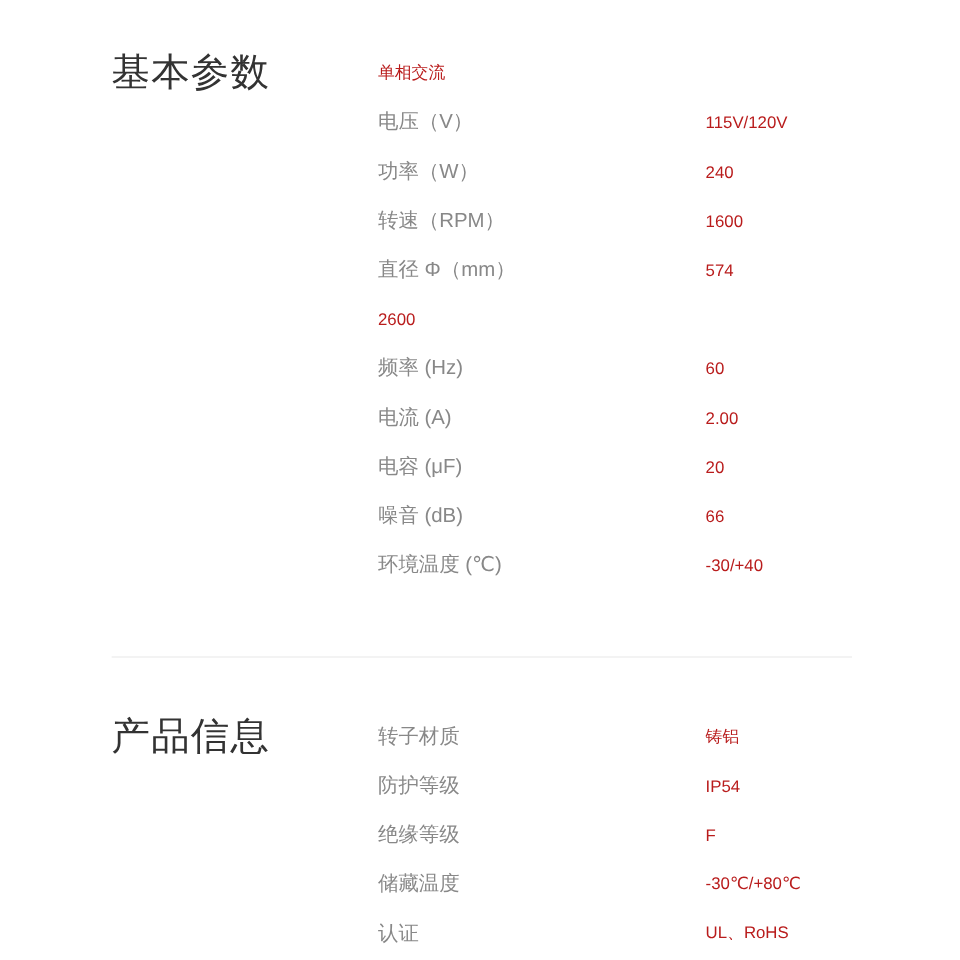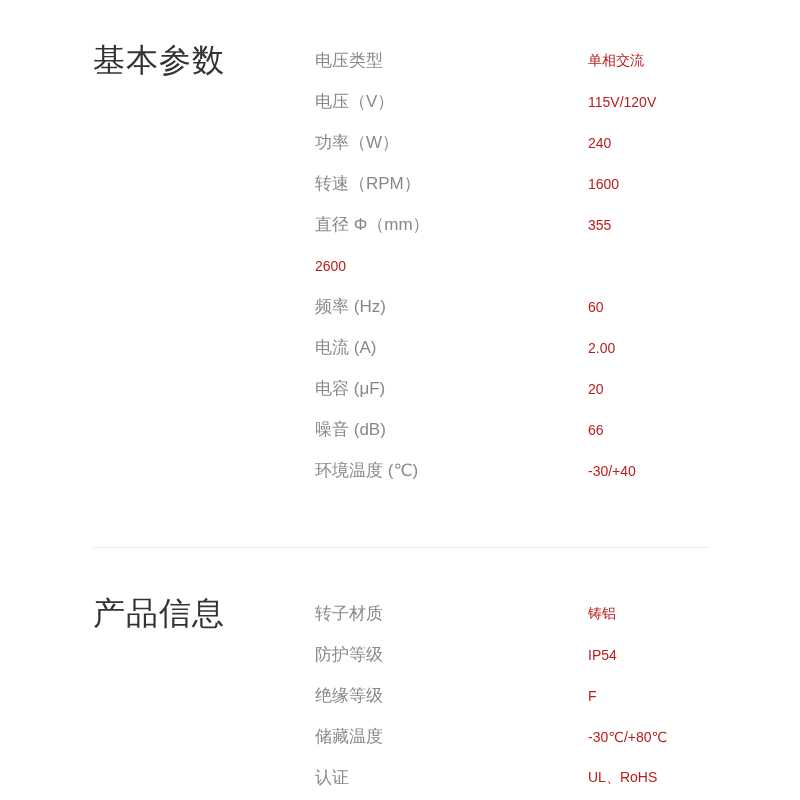--- a/index.html
+++ b/index.html
@@ -55,38 +55,37 @@
 </style>
 </head>
 <body>
 
 <div class="page">
 
   <div class="spec-section">
     <div class="section-title">基本参数</div>
     <div class="spec-rows">
       <div class="spec-row">
-        <div class="spec-label">电压类型</div>
         <div class="spec-value">单相交流</div>
       </div>
       <div class="spec-row">
         <div class="spec-label">电压（V）</div>
         <div class="spec-value">115V/120V</div>
       </div>
       <div class="spec-row">
         <div class="spec-label">功率（W）</div>
         <div class="spec-value">240</div>
       </div>
       <div class="spec-row">
         <div class="spec-label">转速（RPM）</div>
         <div class="spec-value">1600</div>
       </div>
       <div class="spec-row">
         <div class="spec-label">直径 Φ（mm）</div>
-        <div class="spec-value">355</div>
+        <div class="spec-value">574</div>
       </div>
       <div class="spec-row">
         <div class="spec-value">2600</div>
       </div>
       <div class="spec-row">
         <div class="spec-label">频率 (Hz)</div>
         <div class="spec-value">60</div>
       </div>
       <div class="spec-row">
         <div class="spec-label">电流 (A)</div>

